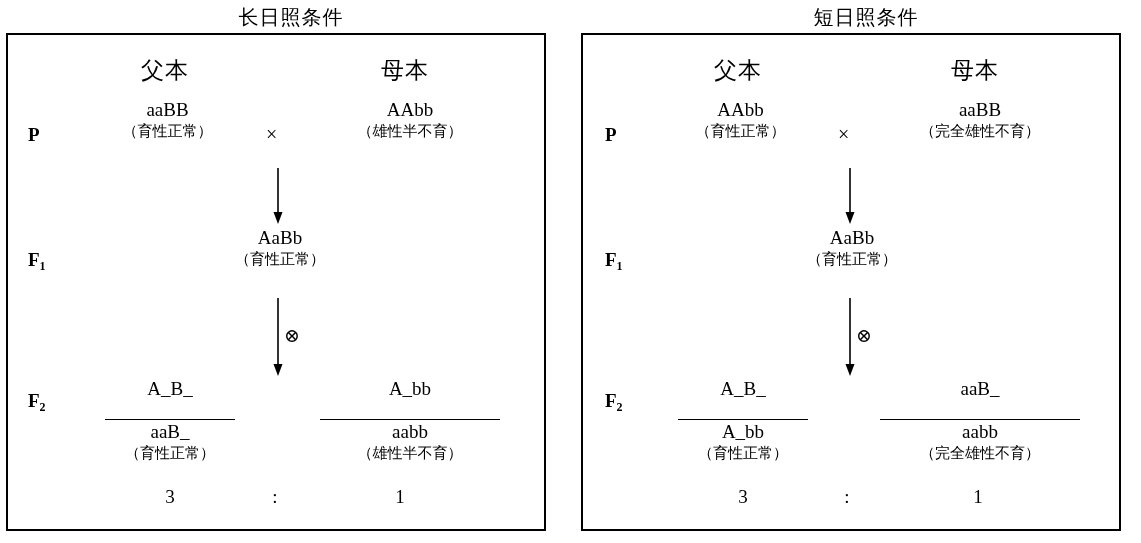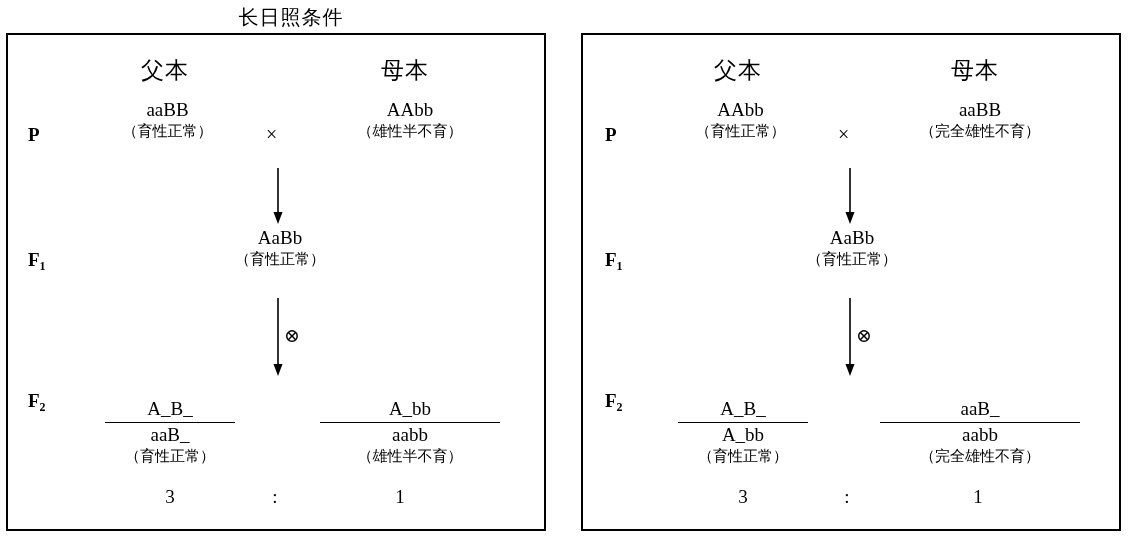--- a/index.html
+++ b/index.html
@@ -83,22 +83,21 @@
     line-height: 1.25;
     white-space: nowrap;
   }
   .geno .line1 { display: block; }
   .geno .line2 { display: block; }
   .geno .pheno { display: block; font-size: 15px; }
 
   .underline-row {
     display: block;
     border-bottom: 1.5px solid #000;
-    padding-bottom: 1px;
-    margin-top: 20px;
+    padding-bottom: 18px;
   }
 
   .cross-sign {
     position: absolute;
     font-size: 20px;
   }
 
   .selfing {
     position: absolute;
     font-size: 19px;
@@ -180,20 +179,21 @@
       <span class="pheno">（雄性半不育）</span>
     </div>
 
     <div class="ratio" style="top:486px; left:120px; width:100px;">3</div>
     <div class="ratio" style="top:486px; left:235px; width:80px;">:</div>
     <div class="ratio" style="top:486px; left:345px; width:110px;">1</div>
   </div>
 
   <div class="panel right">
 
+    <div class="panel-title">短日照条件</div>
 
     <div class="frame"></div>
 
     <div class="col-head father" style="left:108px; width:110px; text-align:center;">父本</div>
     <div class="col-head mother" style="left:345px; width:110px; text-align:center;">母本</div>
 
     <div class="gen-label" style="top:124px; left:30px;">P</div>
 
     <div class="geno" style="top:98px; left:93px; width:145px;">
       <span class="line1">AAbb</span>

